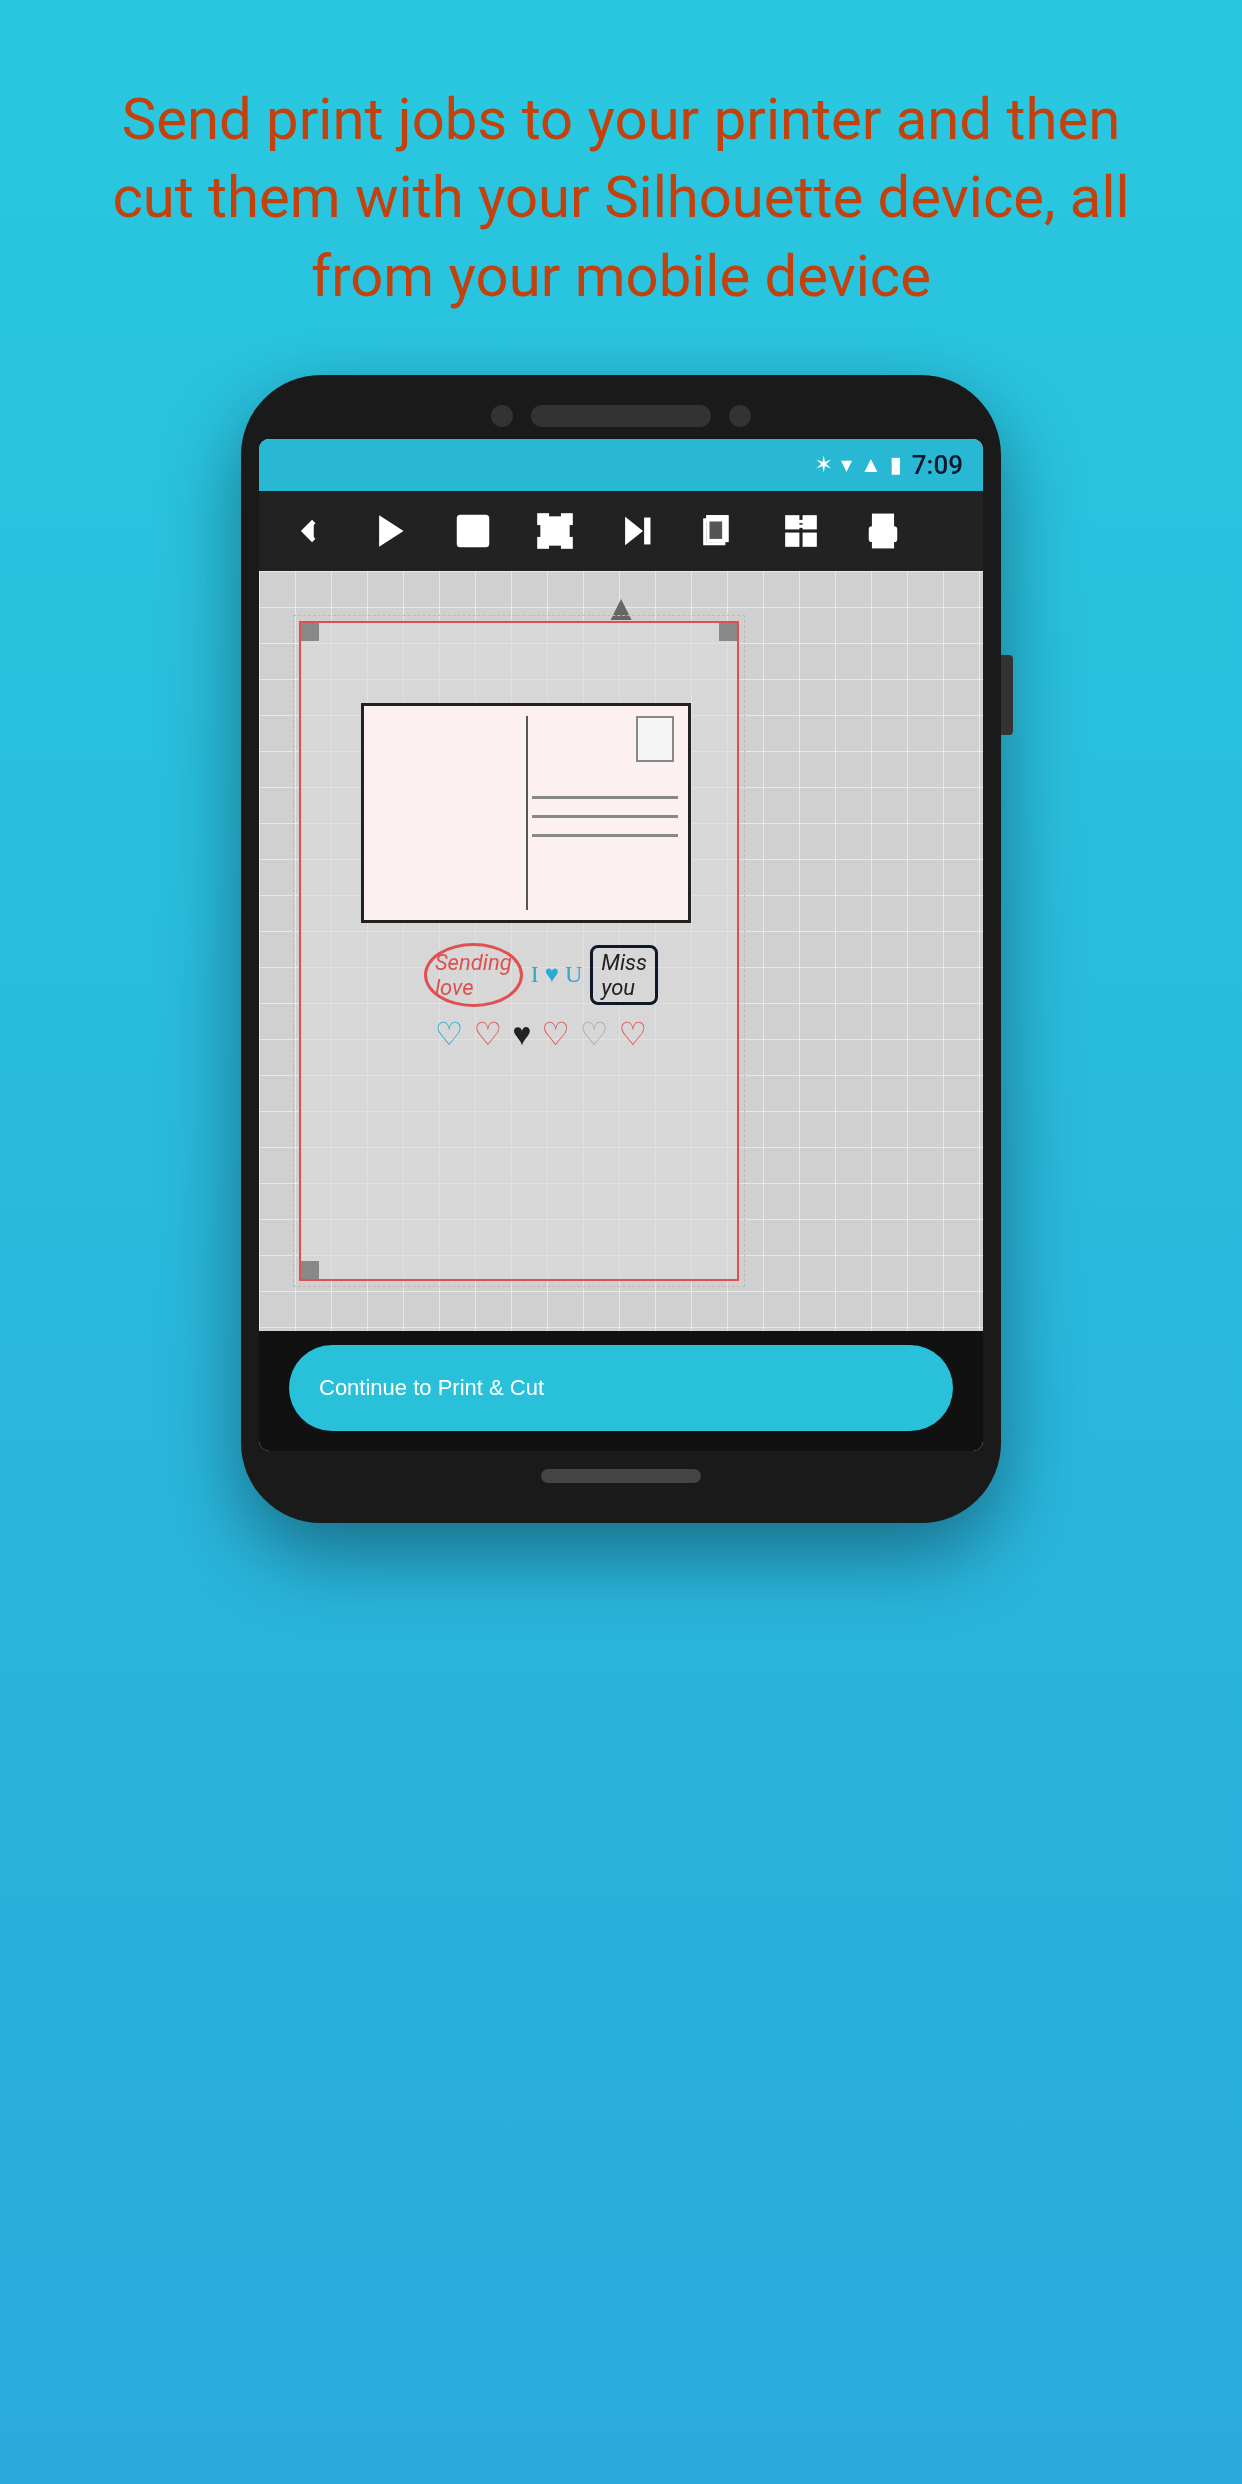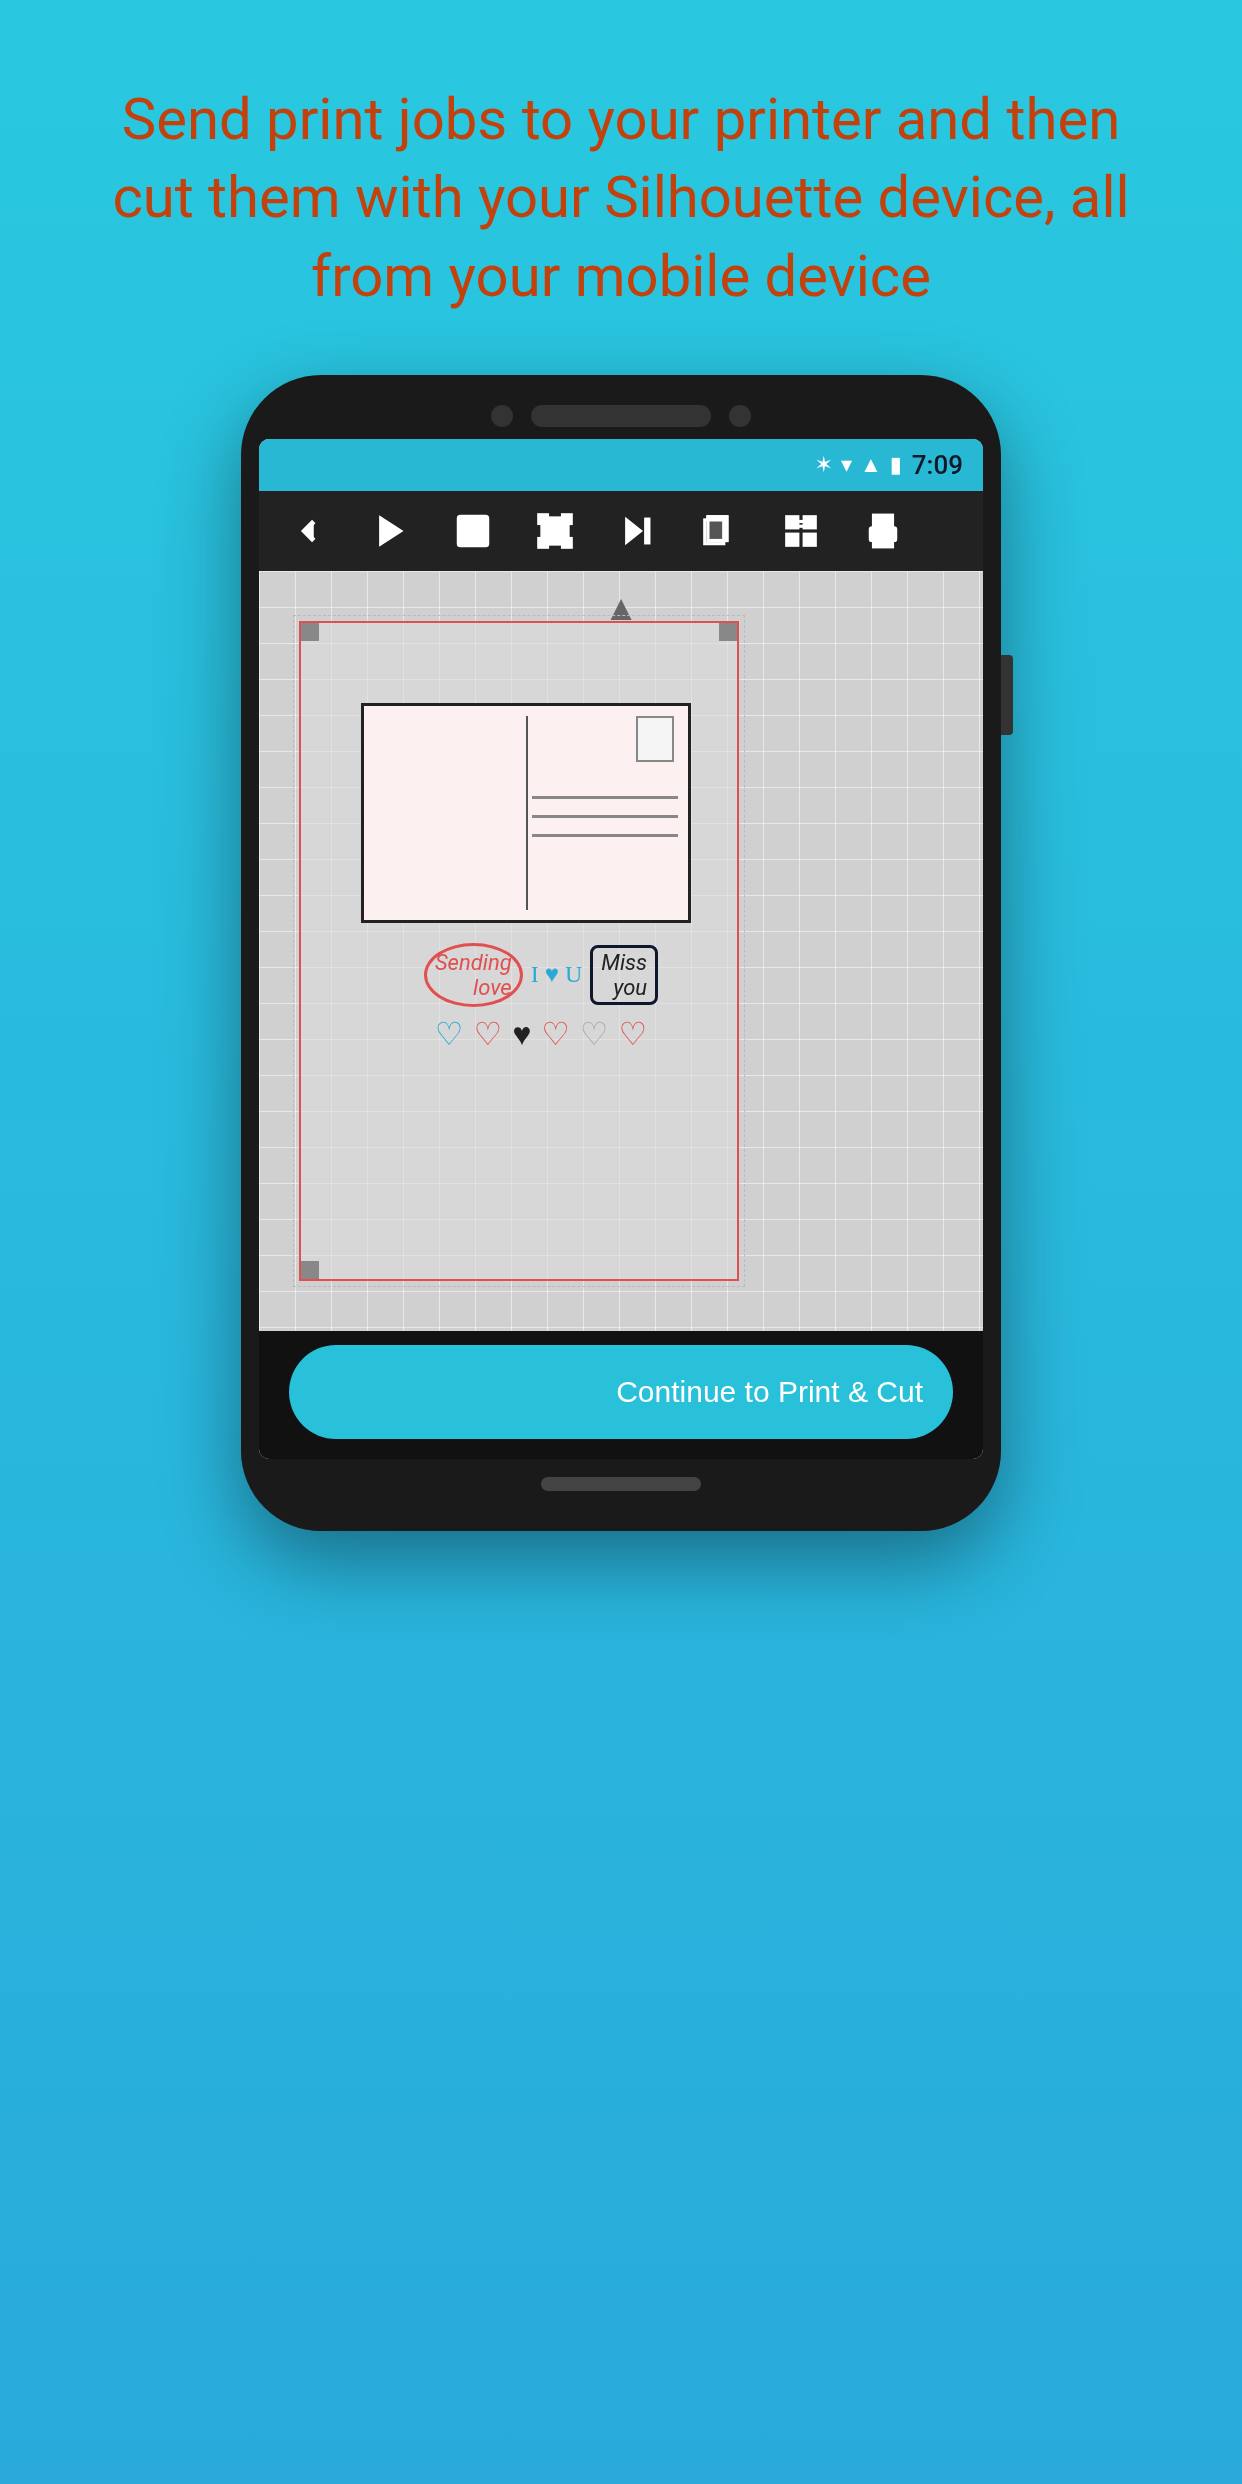--- a/index.html
+++ b/index.html
@@ -150,21 +150,20 @@
 
     
     .design-area {
       position: absolute;
       top: 50px;
       left: 40px;
       width: 440px;
       height: 660px;
       background: rgba(220,220,220,0.6);
       border: 2px solid #e05050;
-      text-align: right;
     }
 
     .design-area::before {
       content: '';
       position: absolute;
       top: -8px; left: -8px; right: -8px; bottom: -8px;
       border: 1px dashed #bbb;
     }
 
     
@@ -296,22 +295,22 @@
     .phone-bottom-bar {
       background: #111;
       padding: 14px 30px 20px;
     }
 
     .cta-btn {
       background: #29c0da;
       border: none;
       border-radius: 50px;
       padding: 30px;
-      text-align: right;
-      font-size: 30px;
+      text-align: left;
+      font-size: 22px;
       color: #fff;
       width: 100%;
       cursor: pointer;
       font-weight: 500;
     }
 
     .phone-home-bar {
       display: flex;
       justify-content: center;
       margin-top: 18px;

